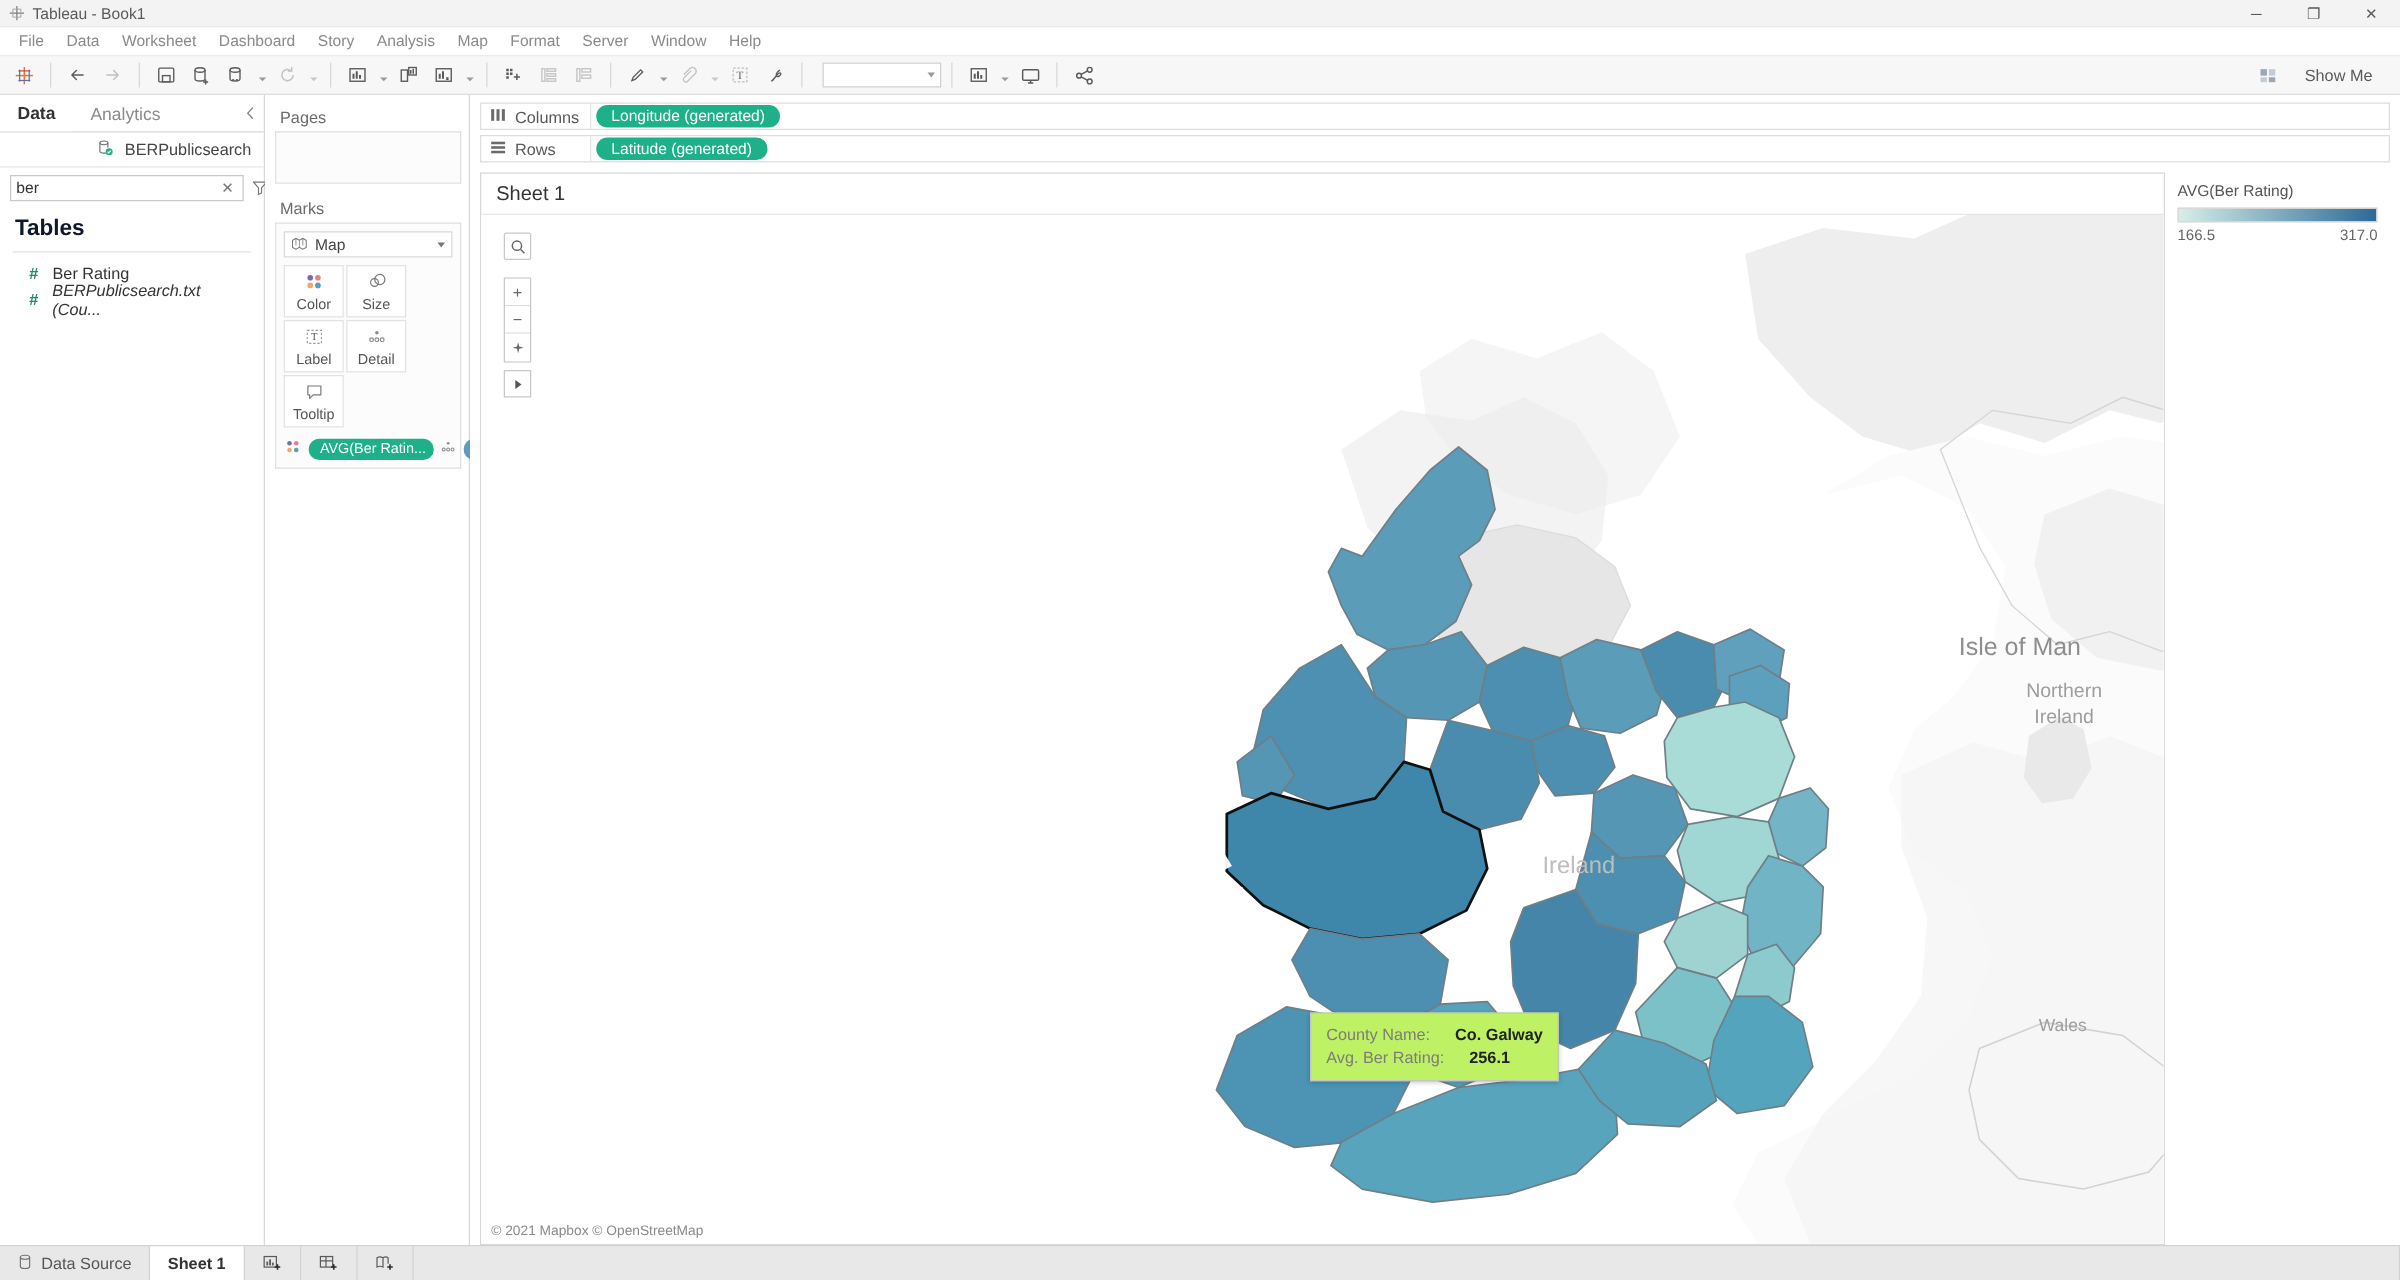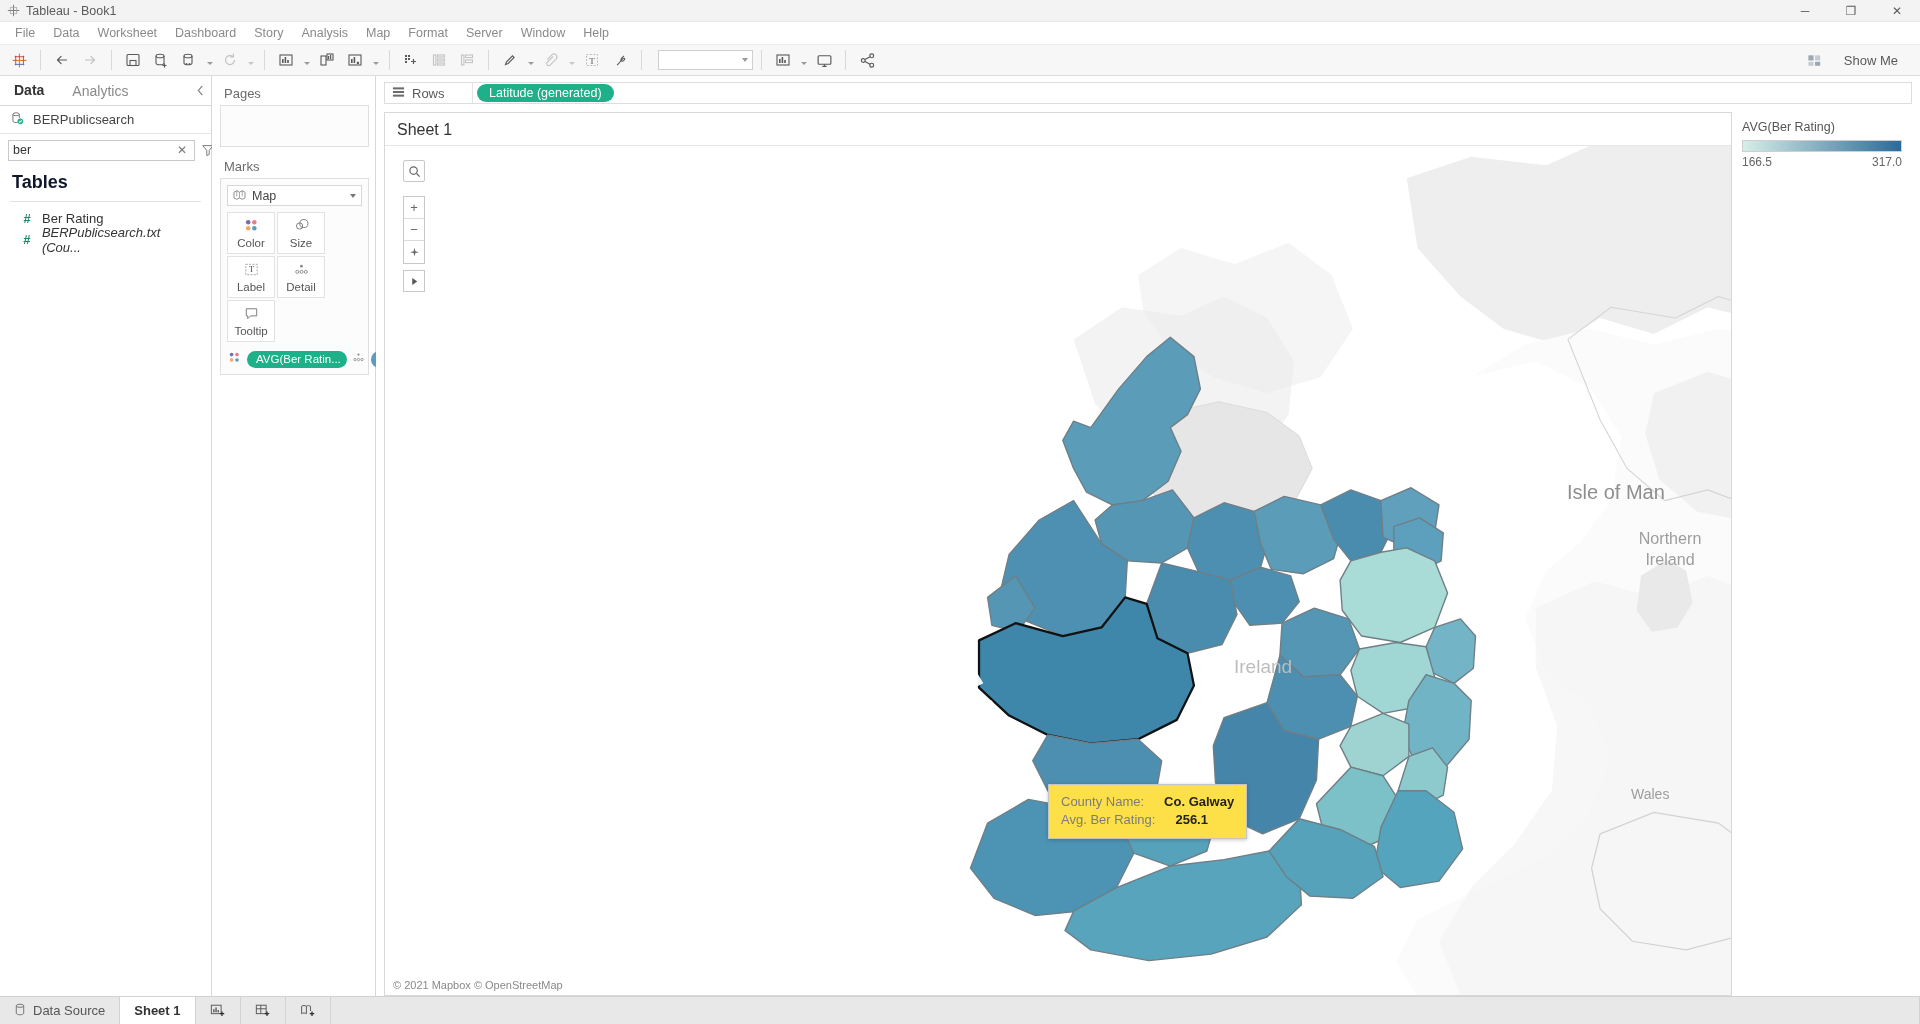--- a/index.html
+++ b/index.html
@@ -48,21 +48,21 @@
 
   
   .bodyrow{ flex:1; display:flex; min-height:0; }
 
   
   .datapane{ width:212px; background:#fff; border-right:1px solid #d8d8d8; display:flex; flex-direction:column; flex:none; }
   .dp-tabs{ display:flex; align-items:stretch; height:30px; border-bottom:1px solid #d8d8d8; position:relative; }
   .dp-tab{ padding:0 14px; display:flex; align-items:center; font-size:14px; color:#8a8a8a; }
   .dp-tab.active{ color:#333; font-weight:bold; border-bottom:2px solid #fff; }
   .dp-collapse{ margin-left:auto; width:22px; display:flex; align-items:center; justify-content:center; color:#8a8a8a; font-size:12px; }
-  .dp-source{ height:28px; display:flex; align-items:center; gap:8px; padding:0 10px; font-size:13px; color:#444; border-bottom:1px solid #e6e6e6; }
+  .dp-source{ height:28px; display:flex; align-items:center; gap:8px; padding:0 10px; font-size:13px; color:#444; border-bottom:1px solid #e6e6e6;justify-content:flex-end; }
   .dp-searchrow{ height:32px; display:flex; align-items:center; padding:0 8px; gap:6px; }
   .dp-search{ flex:1; height:21px; border:1px solid #c9c9c9; display:flex; align-items:center; padding:0 4px; }
   .dp-search input{ border:0; outline:0; flex:1; font-size:12.5px; font-family:"Liberation Sans",sans-serif; color:#333; background:transparent; }
   .dp-search .clr{ color:#777; font-size:12px; padding:0 3px; }
   .dp-ico{ width:18px; height:20px; display:flex; align-items:center; justify-content:center; }
   .dp-sectionhdr{ font-size:18px; font-weight:bold; color:#0f172a; padding:6px 10px 8px 12px; }
   .dp-divider{ height:1px; background:#e2e2e2; margin:0 10px; }
   .dp-field{ display:flex; align-items:center; gap:10px; height:21px; padding:0 10px 0 22px; font-size:13px; color:#333; }
   .dp-field .hash{ color:#1e8a6e; font-size:13px; font-weight:bold; width:10px; text-align:center; }
   .dp-field .fname.italic{ font-style:italic; color:#333; }
@@ -110,21 +110,21 @@
   .ctl-group .ctl-btn{ border:0; border-bottom:1px solid #dcdcdc; width:20px; }
   .ctl-group .ctl-btn:last-child{ border-bottom:0; }
   .ctl-search{ margin-bottom:14px; border-radius:2px; }
 
   .legendpane{ width:180px; flex:none; padding:8px 10px 0 10px; }
   .legend-title{ font-size:12.5px; color:#555; margin-bottom:6px; }
   .legend-bar{ height:12px; border:1px solid #cfcfcf; }
   .legend-vals{ display:flex; justify-content:space-between; font-size:12px; color:#666; margin-top:3px; }
 
   
-  .tooltip{ position:absolute; background:#fde047; border:1px solid #c4c4c4; box-shadow:0 1px 4px rgba(0,0,0,.22);
+  .tooltip{ position:absolute; background:#bef264; border:1px solid #c4c4c4; box-shadow:0 1px 4px rgba(0,0,0,.22);
     padding:8px 12px 9px 12px; font-size:13px; }
   .tt-row{ display:flex; gap:8px; line-height:18px; white-space:nowrap; }
   .tt-key{ color:#7c7c7c; }
   .tt-val{ color:#222; font-weight:bold; }
   .tt-row.r2 .tt-val{ margin-left:12px; }
 
   
   .statusbar{ height:28px; background:#e8e8e8; border-top:1px solid #d2d2d2; display:flex; align-items:stretch; flex:none; }
   .sb-item{ display:flex; align-items:center; gap:7px; padding:0 14px; font-size:13px; color:#555;
     border-right:1px solid #d2d2d2; }
@@ -513,20 +513,35 @@
               <span class="pill blue pill-w">County Name</span>
             </div>
           </div>
         </div>
       </div>
     </div>
 
     <div class="sheetwrap">
 
       <div class="shelves">
+        <div class="shelf">
+          <div class="shelf-label">
+            <span>
+              <svg width="13" height="12" viewBox="0 0 14 12">
+                  <rect x="1" y="1" width="2.6" height="10" fill="#6b6b6b"></rect>
+                  <rect x="5.6" y="1" width="2.6" height="10" fill="#6b6b6b"></rect>
+                  <rect x="10.2" y="1" width="2.6" height="10" fill="#6b6b6b"></rect>
+                </svg>
+            </span>
+            <span>Columns</span>
+          </div>
+          <div class="shelf-body">
+            <span class="pill green">Longitude (generated)</span>
+          </div>
+        </div>
 
         <div class="shelf">
           <div class="shelf-label">
             <span>
               <svg width="13" height="12" viewBox="0 0 14 12">
                   <rect x="1" y="1" width="12" height="2.2" fill="#6b6b6b"></rect>
                   <rect x="1" y="4.9" width="12" height="2.2" fill="#6b6b6b"></rect>
                   <rect x="1" y="8.8" width="12" height="2.2" fill="#6b6b6b"></rect>
                 </svg>
             </span>

